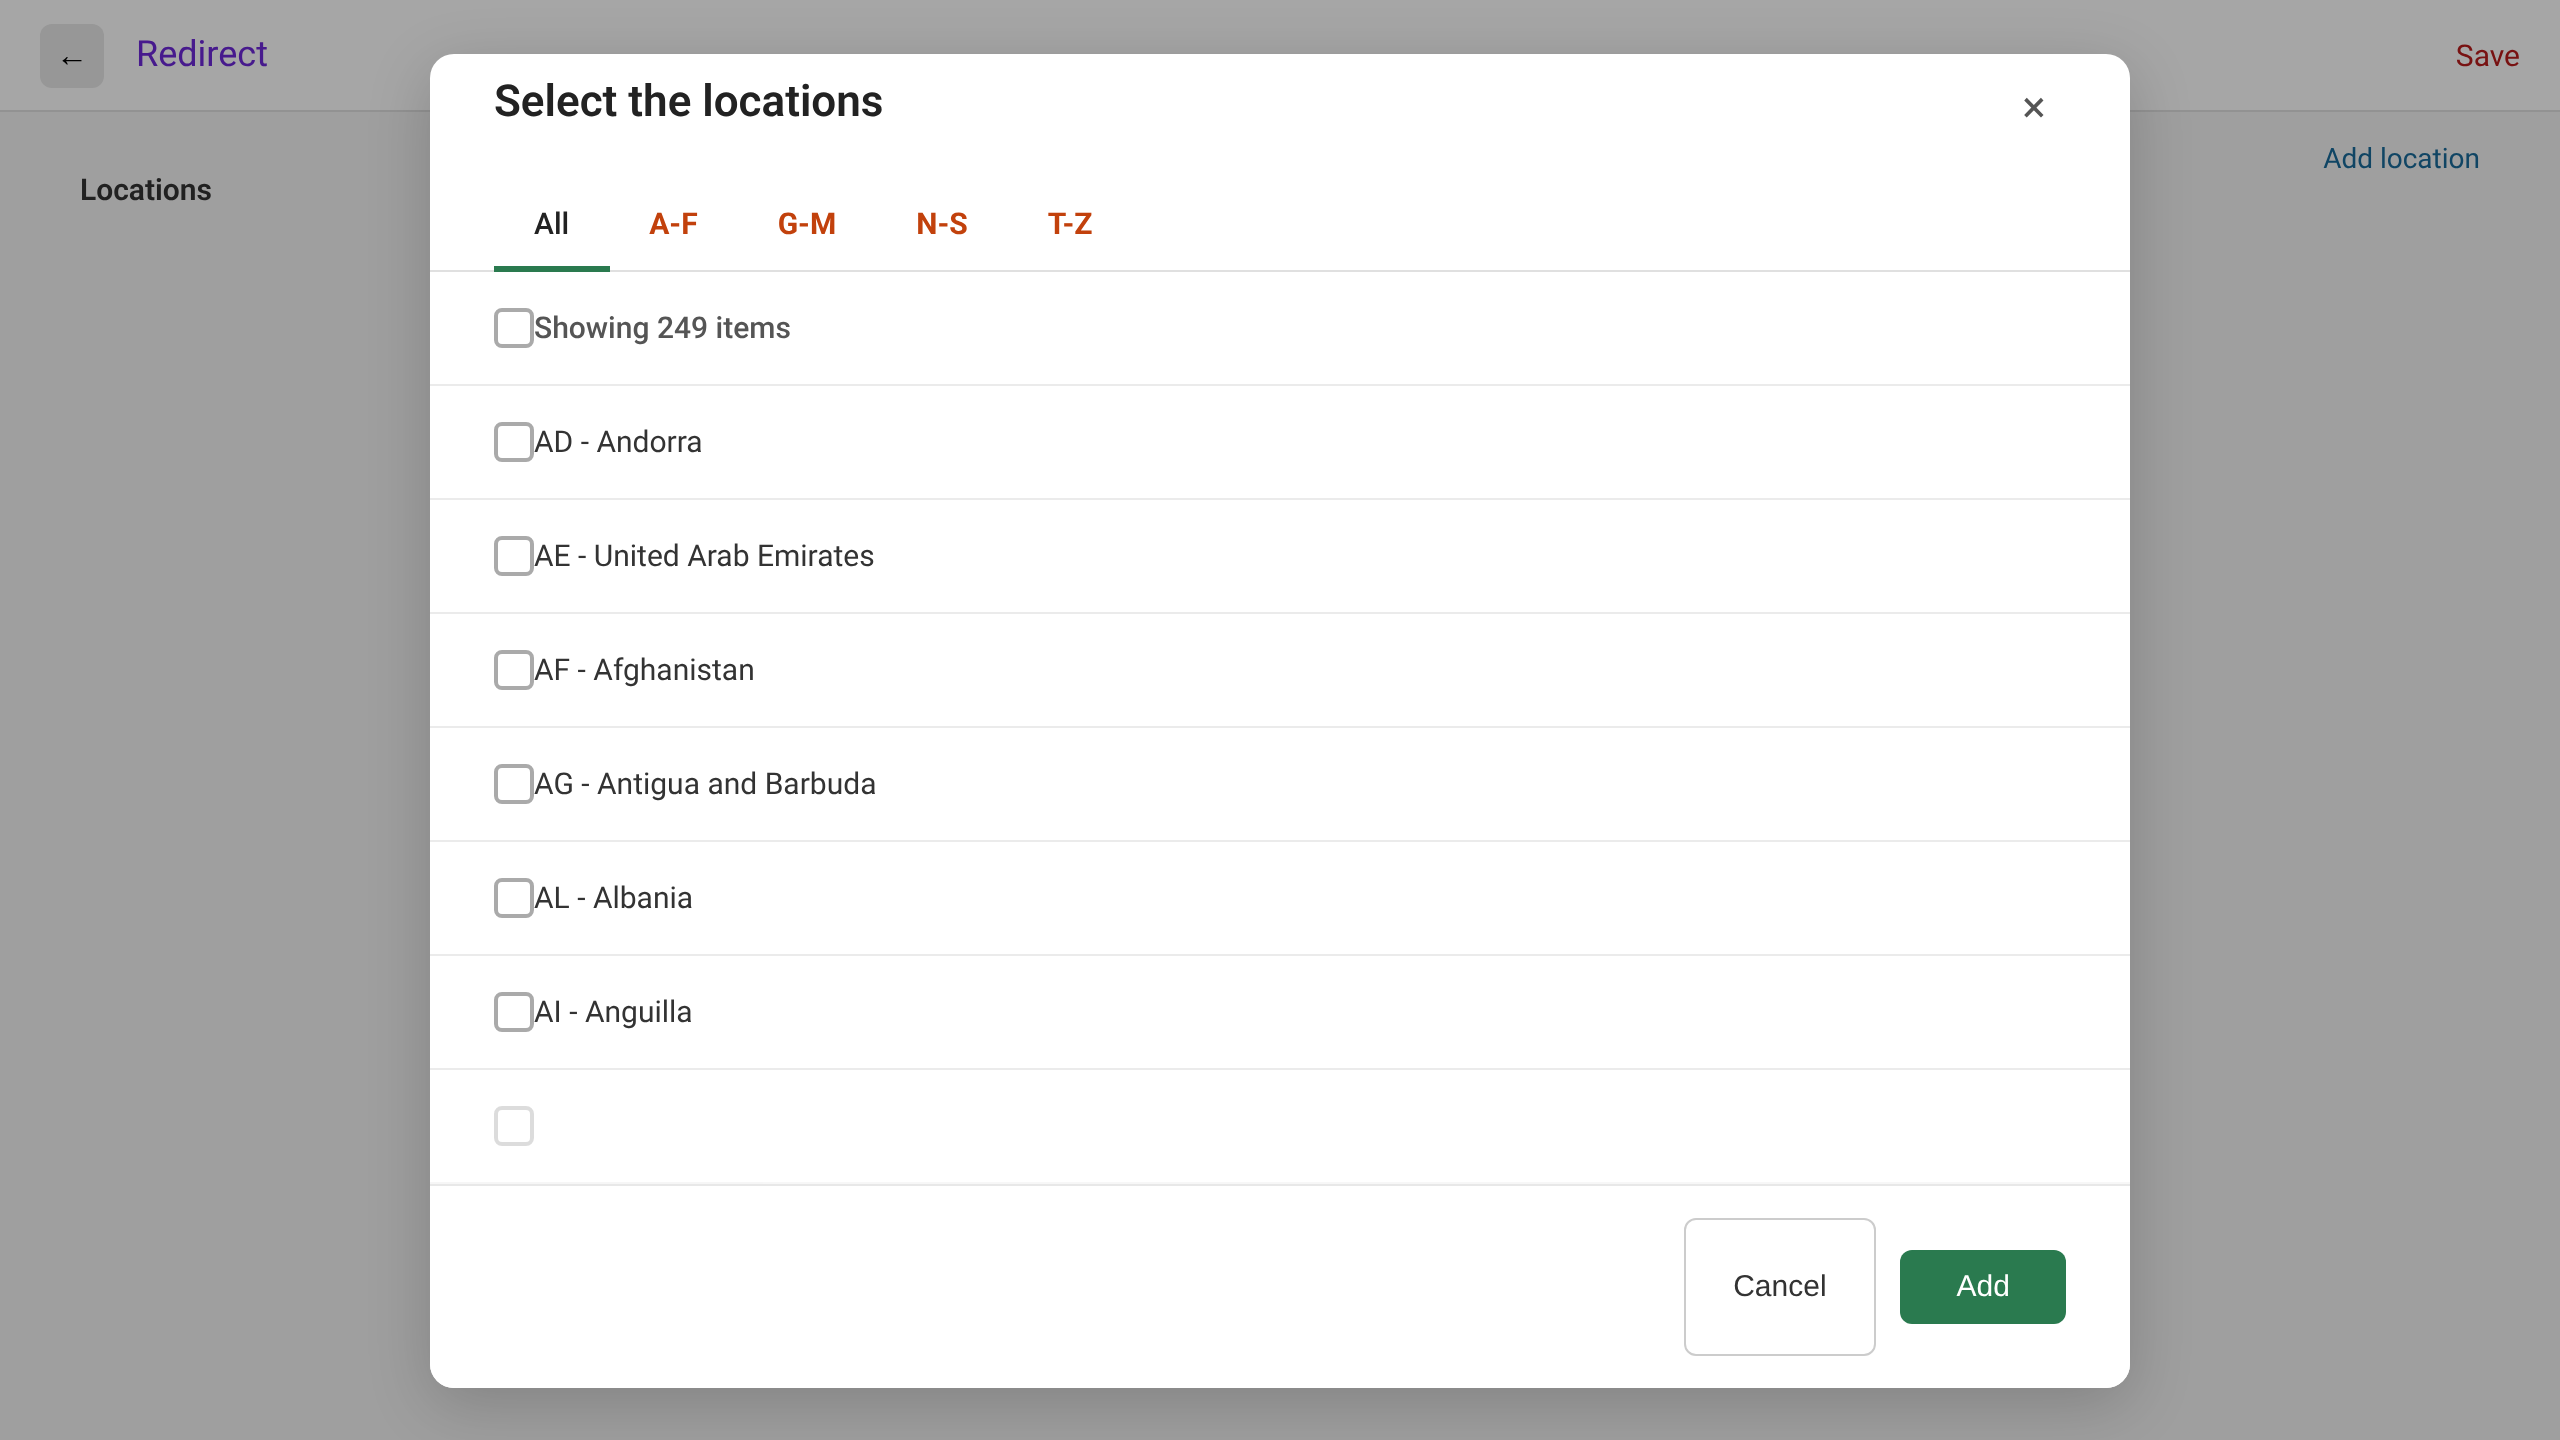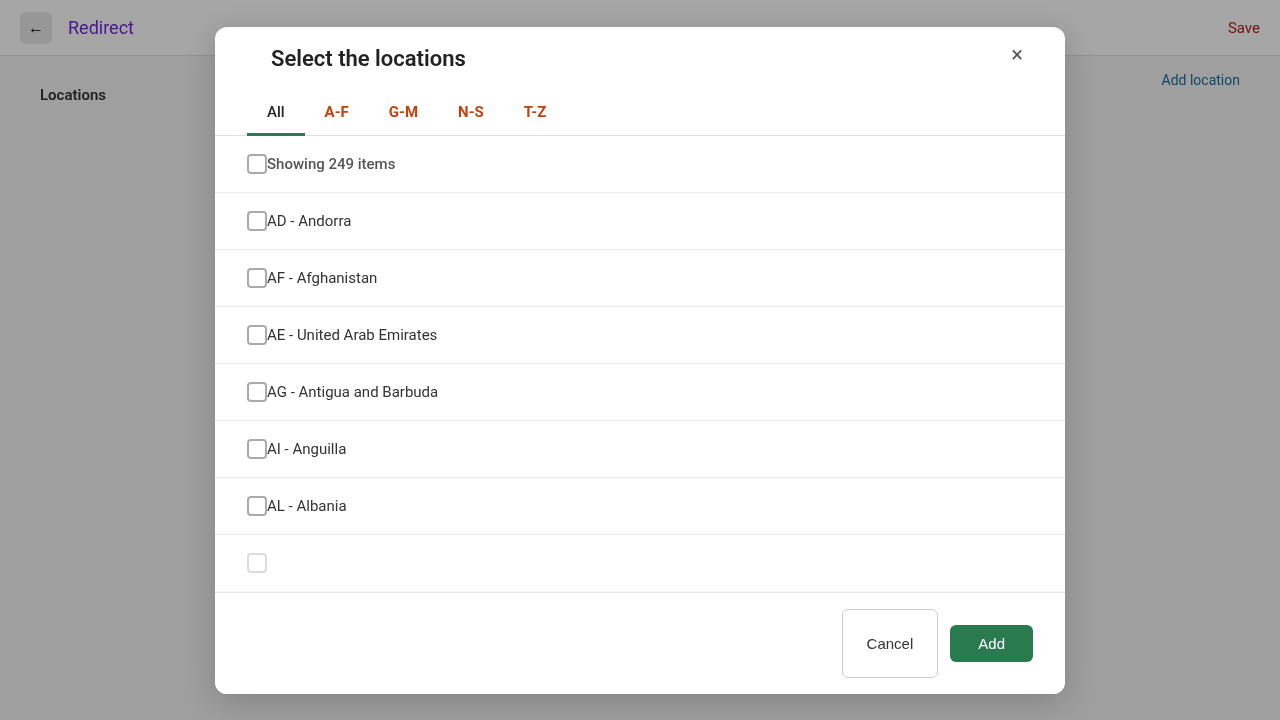--- a/index.html
+++ b/index.html
@@ -99,25 +99,24 @@
       max-height: 680px;
       display: flex;
       flex-direction: column;
       position: relative;
       box-shadow: 0 8px 32px rgba(0,0,0,0.18);
       overflow: hidden;
     }
 
     .modal-header {
       display: flex;
-      align-items: flex-end;
+      align-items: flex-start;
       justify-content: space-between;
       padding: 12px 32px 20px 32px;
       border-bottom: none;
-      margin-left: 24px;
     }
 
     .modal-title {
       font-size: 22px;
       font-weight: 600;
       color: #222;
     }
 
     .close-btn {
       width: 32px;
@@ -279,37 +278,37 @@
         <div class="checkbox"></div>
         <span class="list-item-label">Showing 249 items</span>
       </div>
 
       <div class="list-item">
         <div class="checkbox"></div>
         <span class="list-item-label">AD - Andorra</span>
       </div>
       <div class="list-item">
         <div class="checkbox"></div>
+        <span class="list-item-label">AE - United Arab Emirates</span>
+      </div>
+      <div class="list-item">
+        <div class="checkbox"></div>
         <span class="list-item-label">AF - Afghanistan</span>
       </div>
       <div class="list-item">
         <div class="checkbox"></div>
-        <span class="list-item-label">AE - United Arab Emirates</span>
-      </div>
-      <div class="list-item">
-        <div class="checkbox"></div>
         <span class="list-item-label">AG - Antigua and Barbuda</span>
       </div>
       <div class="list-item">
         <div class="checkbox"></div>
+        <span class="list-item-label">AL - Albania</span>
+      </div>
+      <div class="list-item">
+        <div class="checkbox"></div>
         <span class="list-item-label">AI - Anguilla</span>
-      </div>
-      <div class="list-item">
-        <div class="checkbox"></div>
-        <span class="list-item-label">AL - Albania</span>
       </div>
 
       <div class="list-item" style="opacity:0.4;">
         <div class="checkbox"></div>
         <span class="list-item-label"></span>
       </div>
     </div>
 
     <div class="modal-footer">
       <button class="btn-cancel">Cancel</button>

